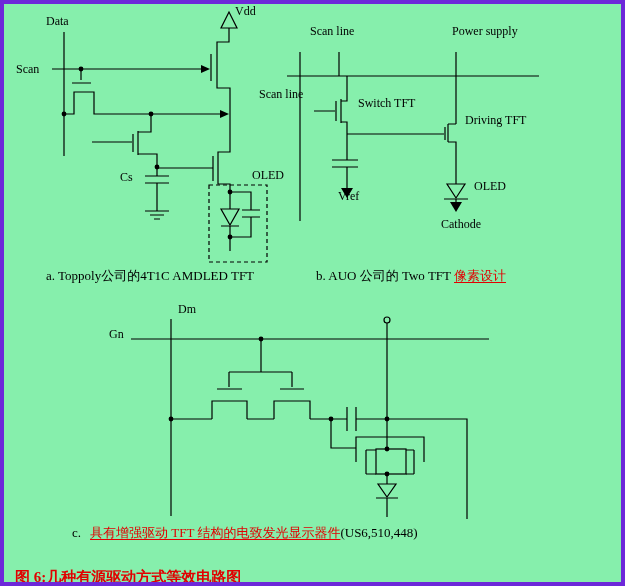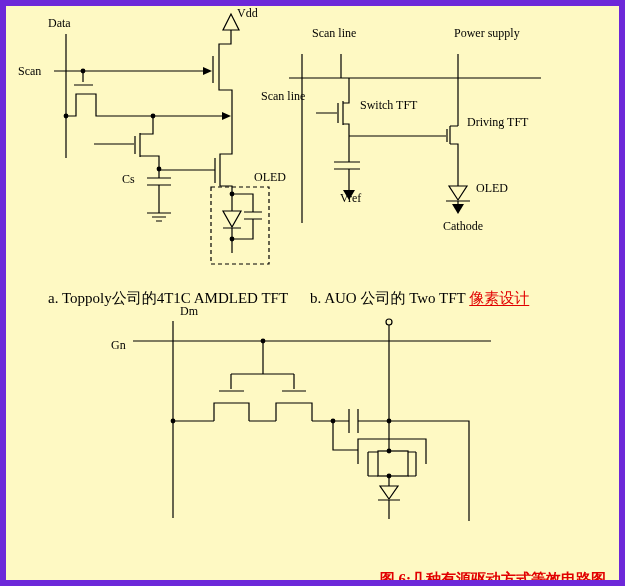--- a/index.html
+++ b/index.html
@@ -1,50 +1,49 @@
 <!DOCTYPE html>
 <html><head>
 <meta charset="utf-8">
 <style>
   html,body{margin:0;padding:0;background:#888;}
   .page{
     position:relative;
     width:625px;height:586px;
-    background:#fef9c3;
-    border:6px solid #6d28d9;
+    background:#86efac;
+    border:4px solid #6d28d9;
     box-sizing:border-box;
     overflow:hidden;
     font-family:"Liberation Serif","DejaVu Serif",serif;
     color:#000;
   }
   svg.schematic{position:absolute;left:0;top:0;}
   .lbl{
     position:absolute;
     font-size:12px;
     line-height:13px;
     white-space:nowrap;
   }
   .caption{
     position:absolute;
-    font-size:15px;
+    font-size:13px;
     line-height:16px;
     white-space:nowrap;
-    margin-top:20px;
   }
   .red-underline{
     color:#e10000;
     text-decoration:underline;
     text-decoration-color:#e10000;
     text-underline-offset:2px;
   }
   .cap-prefix{margin-right:9px;}
   .figure-caption{
     position:absolute;
-    left:0;top:564px;width:600px;
-    text-align:right;
+    left:11px;top:564px;width:600px;
+    text-align:left;
     font-size:15px;
     font-weight:bold;
     color:#e10000;
     white-space:nowrap;
   }
 </style>
 </head>
 <body>
 
 <div class="page">
@@ -127,22 +126,23 @@
   <div class="lbl" style="left:306px;top:21px">Scan line</div>
   <div class="lbl" style="left:448px;top:21px">Power supply</div>
   <div class="lbl" style="left:255px;top:84px">Scan line</div>
   <div class="lbl" style="left:354px;top:93px">Switch TFT</div>
   <div class="lbl" style="left:461px;top:110px">Driving TFT</div>
   <div class="lbl" style="left:334px;top:186px">Vref</div>
   <div class="lbl" style="left:470px;top:176px">OLED</div>
   <div class="lbl" style="left:437px;top:214px">Cathode</div>
 
   <div class="lbl" style="left:174px;top:299px">Dm</div>
-  <div class="lbl" style="left:105px;top:333px">Gn</div>
+  <div class="lbl" style="left:105px;top:324px">Gn</div>
 
   <div class="caption" style="left:42px;top:264px">a. Toppoly公司的4T1C AMDLED TFT</div>
 
-  <div class="caption" style="left:304px;top:264px"><span>b. AUO 公司的 Two TFT </span><span class="red-underline">像素设计</span></div>
+  <div class="caption" style="left:312px;top:264px"><span>b. AUO 公司的 Two TFT </span><span class="red-underline">像素设计</span></div>
 
+  <div class="caption" style="left:68px;top:521px"><span class="cap-prefix">c.</span><span class="red-underline">具有增强驱动 TFT 结构的电致发光显示器件</span><span>(US6,510,448)</span></div>
 
   <div class="figure-caption">图 6:几种有源驱动方式等效电路图</div>
 
 </div>
 
 </body></html>

